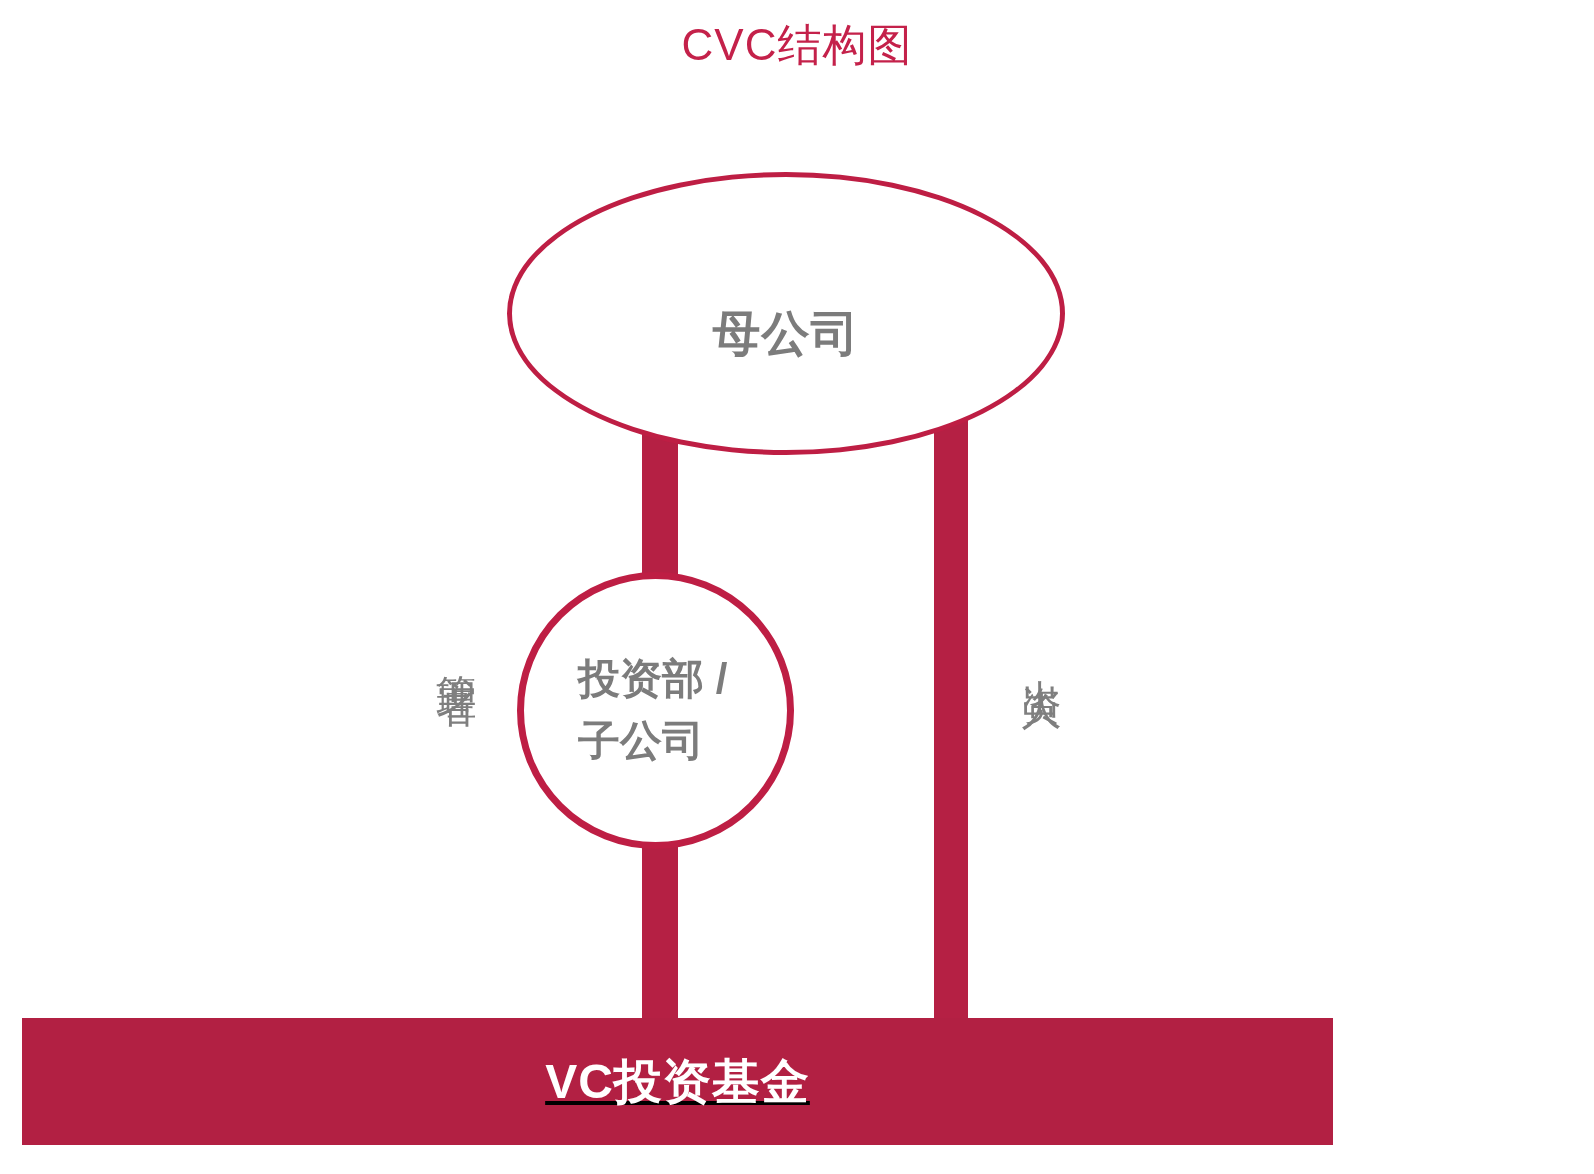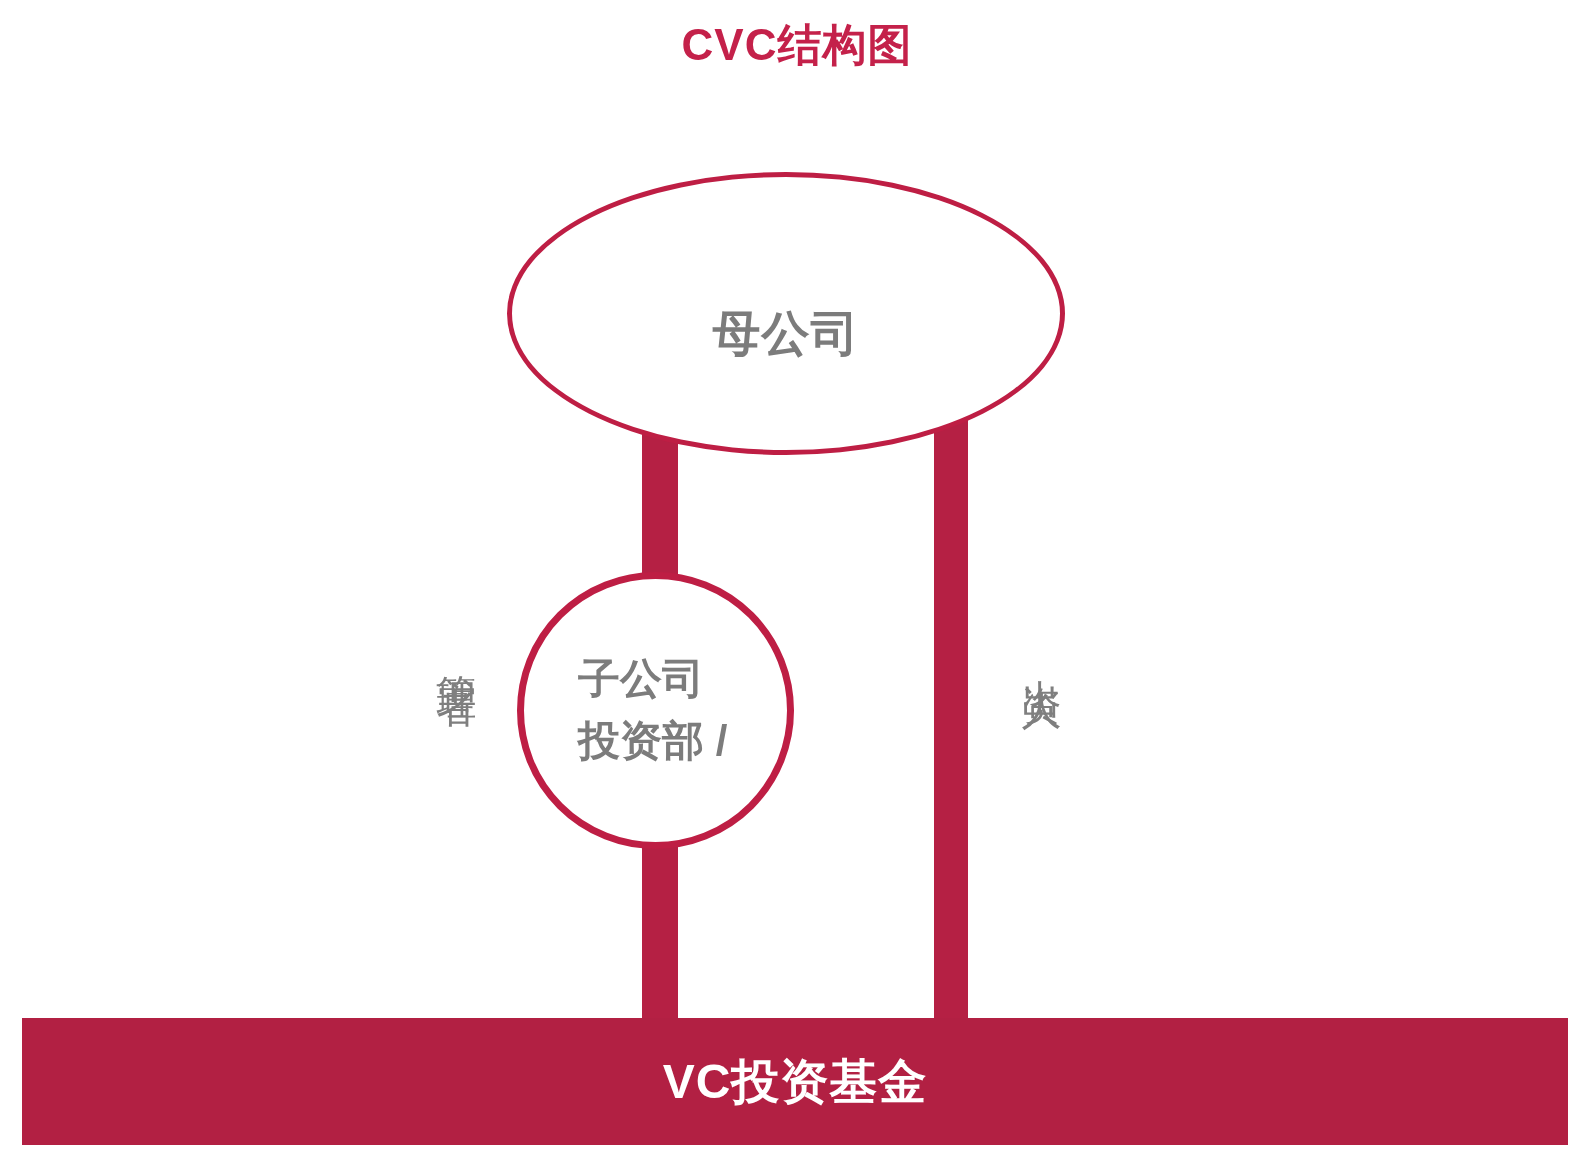--- a/index.html
+++ b/index.html
@@ -17,21 +17,21 @@
     background: #ffffff;
     overflow: hidden;
   }
   .diagram-title {
     position: absolute;
     top: 16px;
     left: 0;
     width: 1594px;
     text-align: center;
     font-size: 44px;
-    font-weight: bold;
+    font-weight: normal;
     color: #c4214a;
     letter-spacing: 1px;
     z-index: 4;
   }
   
   .connector {
     position: absolute;
     background: #b52044;
     z-index: 1;
   }
@@ -104,27 +104,28 @@
     top: 644px;
   }
   .edge-label.investor {
     left: 1015px;
     top: 648px;
   }
   .fund-bar {
     position: absolute;
     left: 22px;
     top: 1018px;
-    width: 1546px;
+    width: 1311px;
     height: 127px;
     background: #b22043;
     z-index: 2;
     display: flex;
     align-items: center;
     justify-content: center;
+    text-decoration: underline;
   }
   .fund-bar .fund-label {
     font-size: 48px;
     font-weight: bold;
     color: #ffffff;
     letter-spacing: 1px;
   }
 </style>
 </head>
 <body>
@@ -137,22 +138,22 @@
 
   <div class="connector right"></div>
 
   <div class="ellipse-node">
     <span class="node-label">母公司</span>
   </div>
 
   <div class="circle-node"></div>
 
   <div class="circle-text">
+    <div>投资部 /</div>
     <div>子公司</div>
-    <div>投资部 /</div>
   </div>
 
   <div class="edge-label manager">管理者</div>
 
   <div class="edge-label investor">出资人</div>
 
   <div class="fund-bar">
     <span class="fund-label">VC投资基金</span>
   </div>
 

